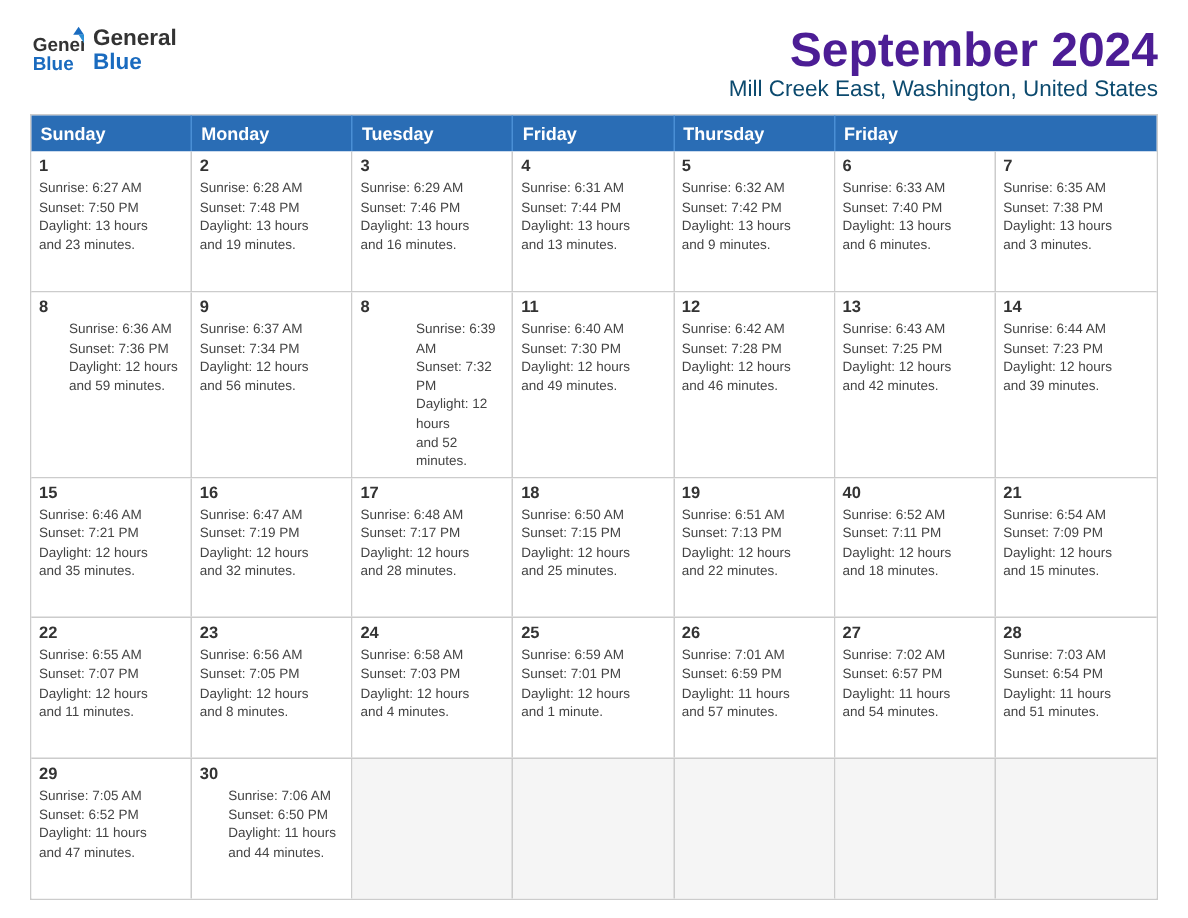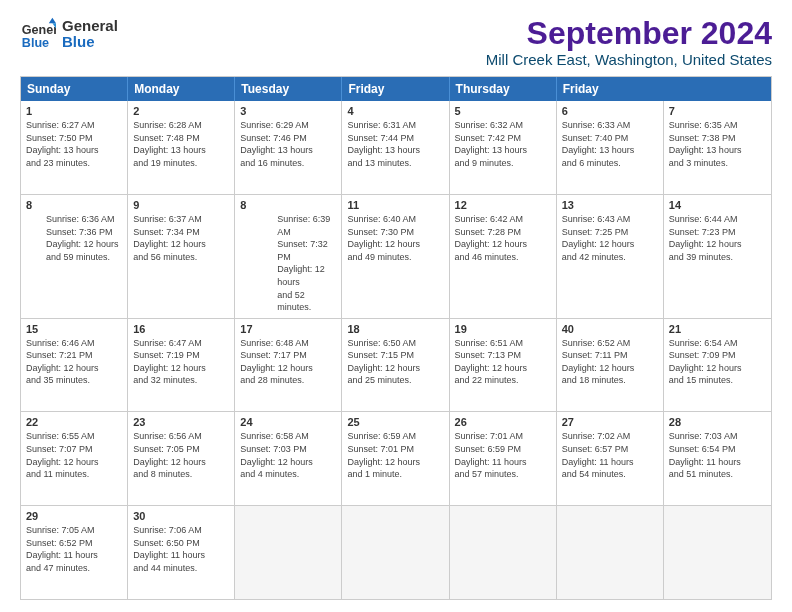--- a/index.html
+++ b/index.html
@@ -349,21 +349,21 @@
         <div class="cal-row">
           <div class="cal-cell">
             <span class="day-num">29</span>
             <div class="day-info" style="white-space: pre-line;">Sunrise: 7:05 AM
 Sunset: 6:52 PM
 Daylight: 11 hours
 and 47 minutes.</div>
           </div>
           <div class="cal-cell">
             <span class="day-num">30</span>
-            <div class="day-info" style="white-space: pre-line;">Sunrise: 7:06 AM
+            <div class="day-info" style="white-space: pre-line; margin-left: 19px;">Sunrise: 7:06 AM
 Sunset: 6:50 PM
 Daylight: 11 hours
 and 44 minutes.</div>
           </div>
           <div class="cal-cell empty"></div>
           <div class="cal-cell empty"></div>
           <div class="cal-cell empty"></div>
           <div class="cal-cell empty"></div>
           <div class="cal-cell empty"></div>
         </div>

